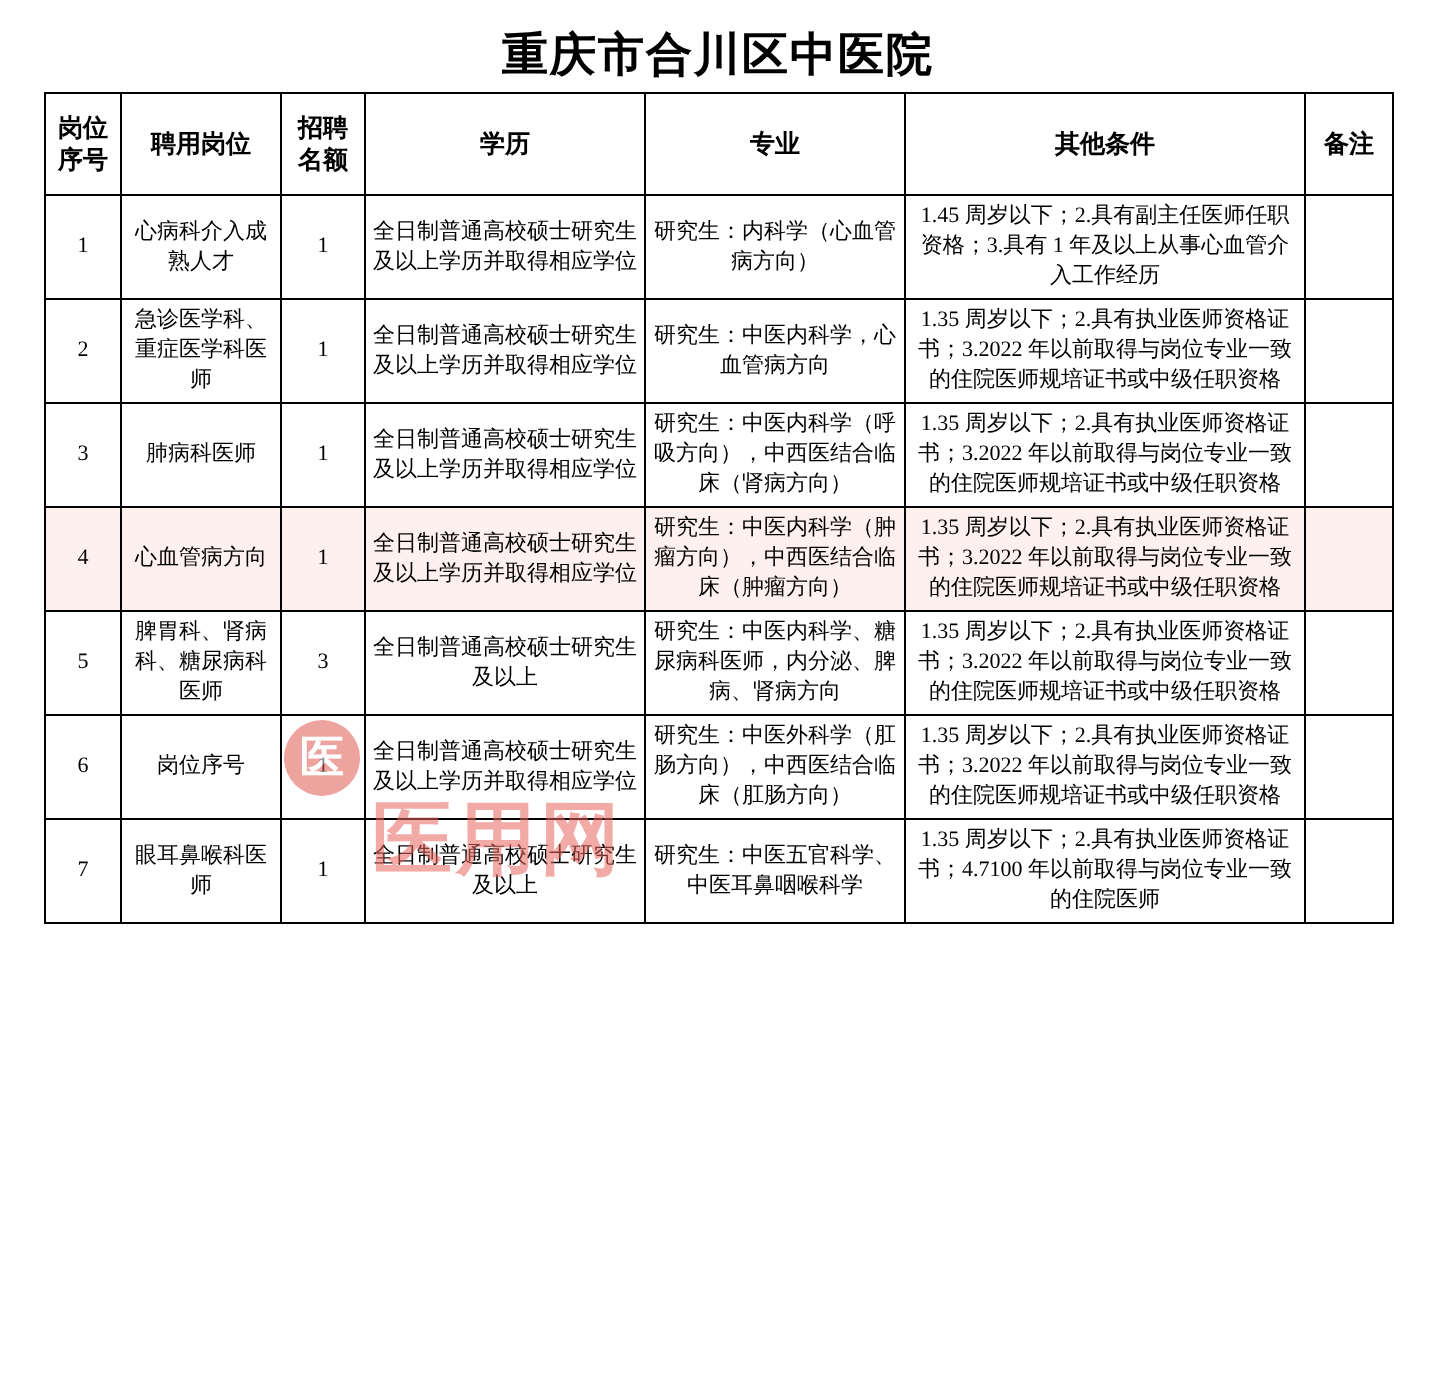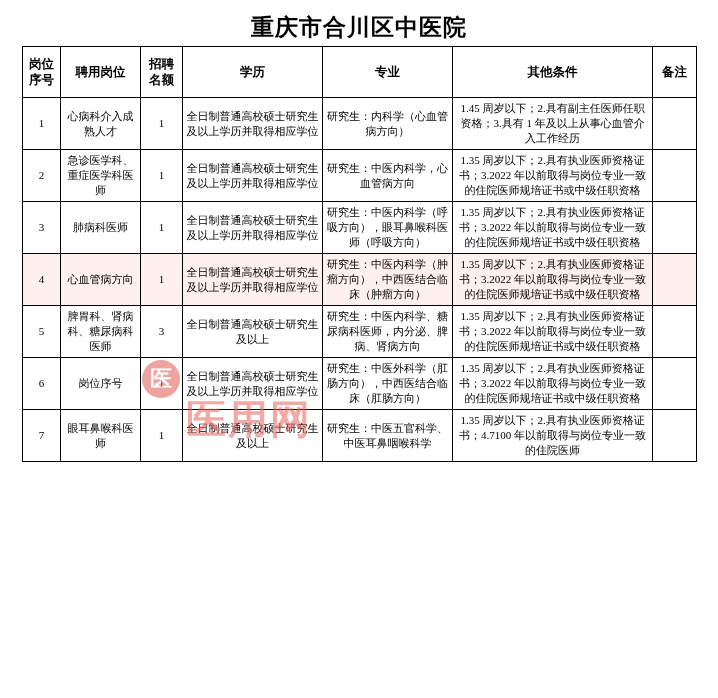--- a/index.html
+++ b/index.html
@@ -156,21 +156,21 @@
         <td>全日制普通高校硕士研究生及以上学历并取得相应学位</td>
         <td class="cell-left">研究生：中医内科学，心血管病方向</td>
         <td class="cell-left">1.35 周岁以下；2.具有执业医师资格证书；3.2022 年以前取得与岗位专业一致的住院医师规培证书或中级任职资格</td>
         <td></td>
       </tr>
       <tr>
         <td class="cell-no">3</td>
         <td>肺病科医师</td>
         <td class="cell-quota">1</td>
         <td>全日制普通高校硕士研究生及以上学历并取得相应学位</td>
-        <td class="cell-left">研究生：中医内科学（呼吸方向），眼耳鼻喉科医师（呼吸方向）</td>
+        <td class="cell-left">研究生：中医内科学（呼吸方向），中西医结合临床（肾病方向）</td>
         <td class="cell-left">1.35 周岁以下；2.具有执业医师资格证书；3.2022 年以前取得与岗位专业一致的住院医师规培证书或中级任职资格</td>
         <td></td>
       </tr>
       <tr class="highlight-row">
         <td class="cell-no">4</td>
         <td>心血管病方向</td>
         <td class="cell-quota">1</td>
         <td>全日制普通高校硕士研究生及以上学历并取得相应学位</td>
         <td class="cell-left">研究生：中医内科学（肿瘤方向），中西医结合临床（肿瘤方向）</td>
         <td class="cell-left">1.35 周岁以下；2.具有执业医师资格证书；3.2022 年以前取得与岗位专业一致的住院医师规培证书或中级任职资格</td>

